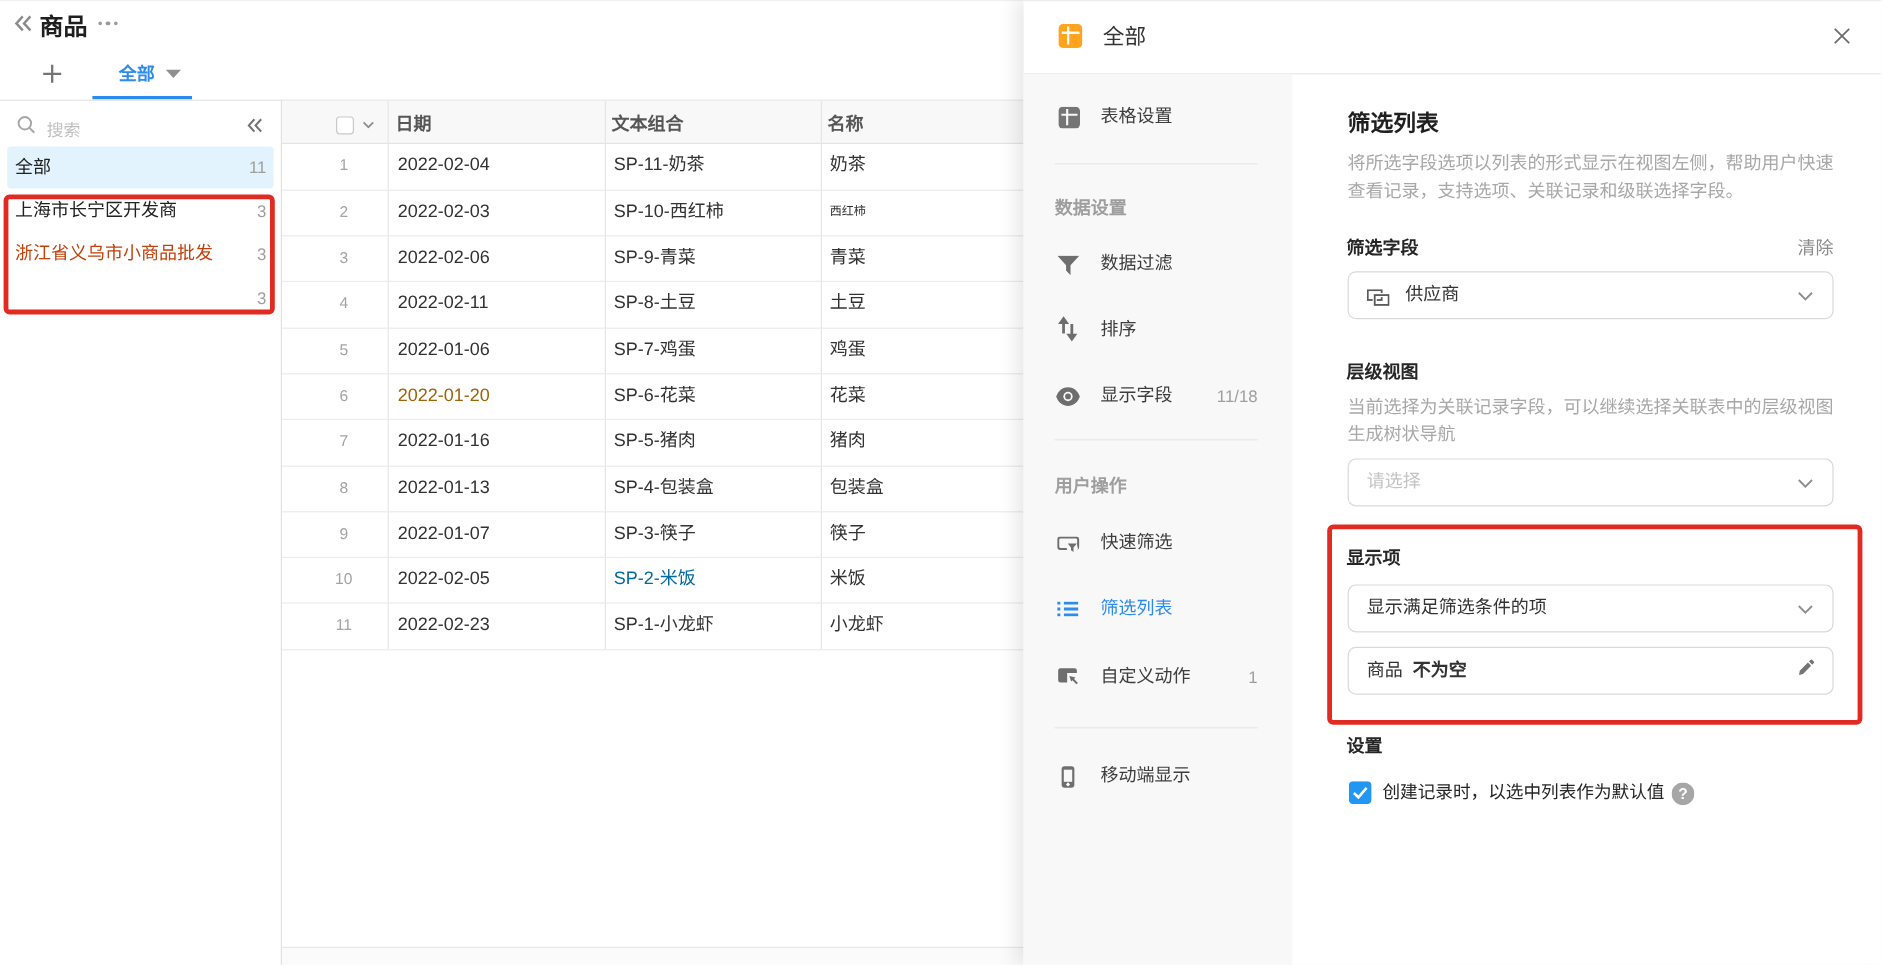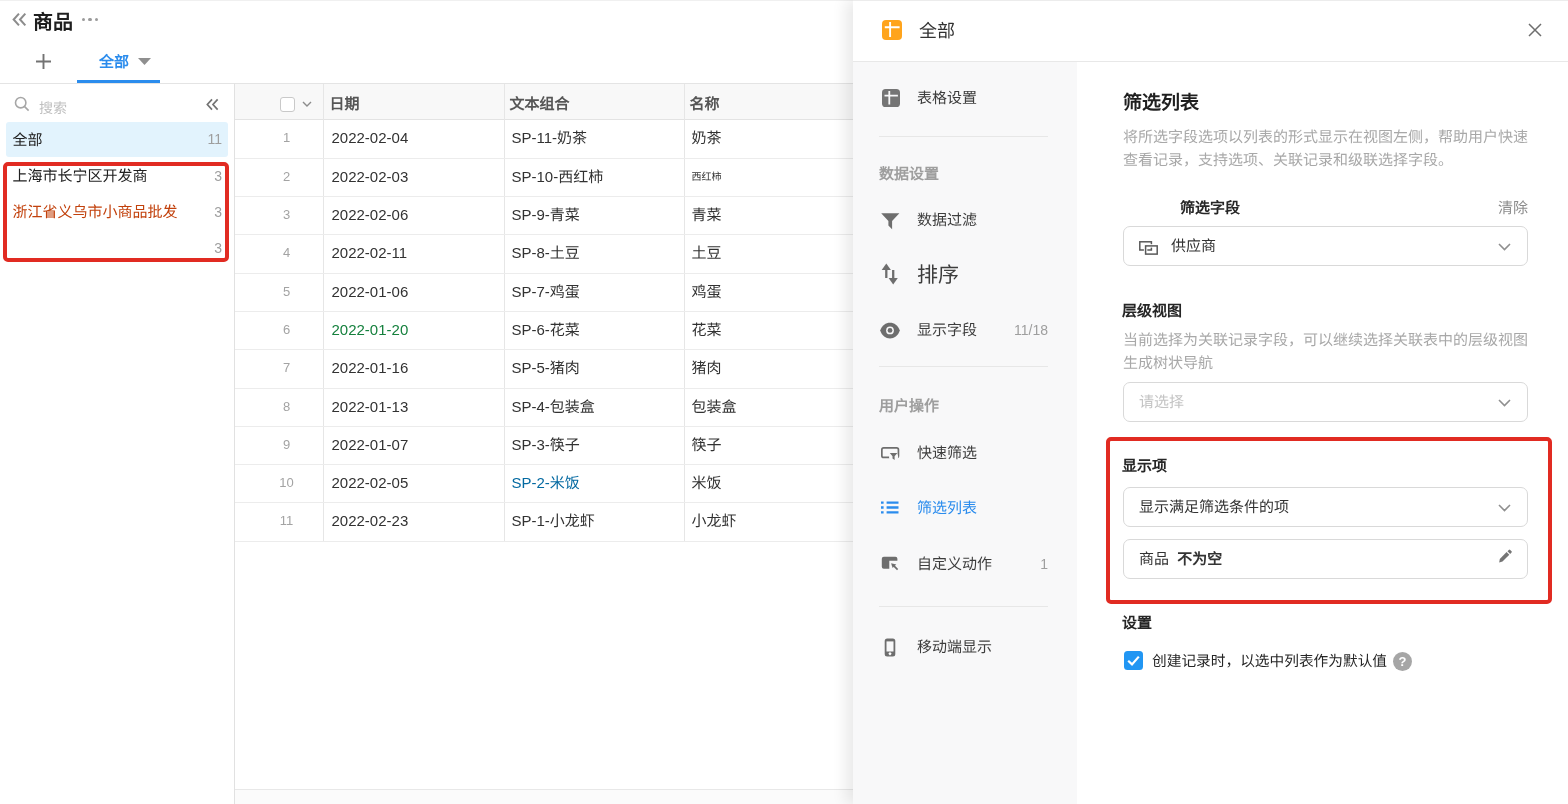--- a/index.html
+++ b/index.html
@@ -85,21 +85,21 @@
 <div class="abs" style="left:331.5px;top:234.3px;height:38.3px;line-height:38.3px;font-size:15px;color:#323232">2022-02-11</div>
 <div class="abs" style="left:511.5px;top:234.3px;height:38.3px;line-height:38.3px;font-size:15px;color:#323232">SP-8-土豆</div>
 <div class="abs" style="left:691.5px;top:234.3px;height:38.3px;line-height:38.3px;font-size:15px;color:#323232">土豆</div>
 <div class="abs" style="left:235px;top:272.6px;width:618px;height:1px;background:#ececec"></div>
 <div class="abs" style="left:240px;top:272.6px;width:93px;height:38.3px;line-height:38.3px;font-size:13px;color:#a3a3a3;text-align:center">5</div>
 <div class="abs" style="left:331.5px;top:272.6px;height:38.3px;line-height:38.3px;font-size:15px;color:#323232">2022-01-06</div>
 <div class="abs" style="left:511.5px;top:272.6px;height:38.3px;line-height:38.3px;font-size:15px;color:#323232">SP-7-鸡蛋</div>
 <div class="abs" style="left:691.5px;top:272.6px;height:38.3px;line-height:38.3px;font-size:15px;color:#323232">鸡蛋</div>
 <div class="abs" style="left:235px;top:310.9px;width:618px;height:1px;background:#ececec"></div>
 <div class="abs" style="left:240px;top:310.9px;width:93px;height:38.3px;line-height:38.3px;font-size:13px;color:#a3a3a3;text-align:center">6</div>
-<div class="abs" style="left:331.5px;top:310.9px;height:38.3px;line-height:38.3px;font-size:15px;color:#15803d">2022-01-20</div>
+<div class="abs" style="left:331.5px;top:310.9px;height:38.3px;line-height:38.3px;font-size:15px;color:#a16207">2022-01-20</div>
 <div class="abs" style="left:511.5px;top:310.9px;height:38.3px;line-height:38.3px;font-size:15px;color:#323232">SP-6-花菜</div>
 <div class="abs" style="left:691.5px;top:310.9px;height:38.3px;line-height:38.3px;font-size:15px;color:#323232">花菜</div>
 <div class="abs" style="left:235px;top:349.2px;width:618px;height:1px;background:#ececec"></div>
 <div class="abs" style="left:240px;top:349.2px;width:93px;height:38.3px;line-height:38.3px;font-size:13px;color:#a3a3a3;text-align:center">7</div>
 <div class="abs" style="left:331.5px;top:349.2px;height:38.3px;line-height:38.3px;font-size:15px;color:#323232">2022-01-16</div>
 <div class="abs" style="left:511.5px;top:349.2px;height:38.3px;line-height:38.3px;font-size:15px;color:#323232">SP-5-猪肉</div>
 <div class="abs" style="left:691.5px;top:349.2px;height:38.3px;line-height:38.3px;font-size:15px;color:#323232">猪肉</div>
 <div class="abs" style="left:235px;top:387.5px;width:618px;height:1px;background:#ececec"></div>
 <div class="abs" style="left:240px;top:387.5px;width:93px;height:38.3px;line-height:38.3px;font-size:13px;color:#a3a3a3;text-align:center">8</div>
 <div class="abs" style="left:331.5px;top:387.5px;height:38.3px;line-height:38.3px;font-size:15px;color:#323232">2022-01-13</div>
@@ -148,21 +148,21 @@
 <svg class="abs" style="left:881px;top:213px" width="19" height="17" viewBox="0 0 19 17">
       <path d="M0.2 0.2 H18.4 L11.1 8 V16.3 L7.4 12.5 V8 Z" fill="#6e6e6e"></path>
     </svg>
 <div class="abs" style="left:917px;top:211px;height:18px;line-height:18px;font-size:15px;color:#3d3d3d">数据过滤</div>
 <svg class="abs" style="left:881px;top:263px" width="18" height="22" viewBox="0 0 18 22">
       <path d="M5.3 5.5 V15" stroke="#6e6e6e" stroke-width="2.3" fill="none"></path>
       <path d="M5.3 0.5 L9.9 6.9 H0.7 Z" fill="#6e6e6e"></path>
       <path d="M12.2 7 V16.5" stroke="#6e6e6e" stroke-width="2.3" fill="none"></path>
       <path d="M12.2 21.5 L16.8 15.1 H7.6 Z" fill="#6e6e6e"></path>
     </svg>
-<div class="abs" style="left:917px;top:266px;height:18px;line-height:18px;font-size:21px;color:#3d3d3d">排序</div>
+<div class="abs" style="left:917px;top:266px;height:18px;line-height:18px;font-size:15px;color:#3d3d3d">排序</div>
 <svg class="abs" style="left:879.5px;top:322px" width="20" height="17" viewBox="0 0 20 17">
       <path d="M0.2 8.5 C3.4 -2 16.6 -2 19.8 8.5 C16.6 19 3.4 19 0.2 8.5 Z" fill="#6e6e6e"></path>
       <circle cx="10" cy="8.4" r="3.9" fill="#f8f8f9"></circle>
       <circle cx="10" cy="8.4" r="2.4" fill="#6e6e6e"></circle>
     </svg>
 <div class="abs" style="left:917px;top:321px;height:18px;line-height:18px;font-size:15px;color:#3d3d3d">显示字段</div>
 <div class="abs" style="left:988px;top:323px;width:60px;height:14px;line-height:14px;font-size:14px;color:#9e9e9e;text-align:right">11/18</div>
 <svg class="abs" style="left:881px;top:447px" width="19" height="15" viewBox="0 0 19 15">
       <rect x="0.85" y="0.85" width="16.6" height="9.6" rx="1.8" fill="none" stroke="#6e6e6e" stroke-width="1.7"></rect>
       <circle cx="12.6" cy="10" r="4.6" fill="#f8f8f9"></circle>
@@ -181,21 +181,21 @@
 <div class="abs" style="left:917px;top:555px;height:18px;line-height:18px;font-size:15px;color:#3d3d3d">自定义动作</div>
 <div class="abs" style="left:988px;top:557px;width:60px;height:14px;line-height:14px;font-size:14px;color:#9e9e9e;text-align:right">1</div>
 <svg class="abs" style="left:883.5px;top:638px" width="12" height="19" viewBox="0 0 12 19">
       <rect x="0.7" y="0.6" width="10.6" height="17.9" rx="2.5" fill="#6e6e6e"></rect>
       <rect x="2.5" y="3.4" width="7" height="10.1" fill="#f8f8f9"></rect>
       <path d="M6 13.9 L7.7 15.7 L6 17.5 L4.3 15.7 Z" fill="#fff"></path>
     </svg>
 <div class="abs" style="left:917px;top:638px;height:18px;line-height:18px;font-size:15px;color:#3d3d3d">移动端显示</div>
 <div class="abs" style="left:1123px;top:87px;font-size:19px;font-weight:bold;color:#1f1f1f">筛选列表</div>
 <div class="abs" style="left:1123px;top:124.5px;width:440px;font-size:15px;line-height:23px;color:#a8a8a8">将所选字段选项以列表的形式显示在视图左侧，帮助用户快速<br>查看记录，支持选项、关联记录和级联选择字段。</div>
-<div class="abs" style="left:1180px;top:200px;height:16px;line-height:16px;font-size:15px;font-weight:bold;color:#262626">筛选字段</div>
+<div class="abs" style="left:1122px;top:200px;height:16px;line-height:16px;font-size:15px;font-weight:bold;color:#262626">筛选字段</div>
 <div class="abs" style="left:1438px;top:200px;width:90px;height:15px;line-height:15px;font-size:15px;color:#8c8c8c;text-align:right">清除</div>
 <div class="abs" style="left:1123px;top:226px;width:405px;height:40px;border:1px solid #d9d9d9;border-radius:7px;background:#fff"></div>
 <svg class="abs" style="left:1138.5px;top:240.5px" width="19" height="14" viewBox="0 0 19 14">
       <rect x="0.8" y="0.8" width="11.6" height="8.2" fill="none" stroke="#595959" stroke-width="1.5"></rect>
       <rect x="6.6" y="4.9" width="11.6" height="8.2" fill="none" stroke="#fff" stroke-width="3.4"></rect>
       <rect x="6.6" y="4.9" width="11.6" height="8.2" fill="none" stroke="#595959" stroke-width="1.5"></rect>
     </svg>
 <div class="abs" style="left:1171px;top:226px;height:40px;line-height:40px;font-size:15px;color:#333">供应商</div>
 <svg class="abs" style="left:1498px;top:243px" width="13" height="8" viewBox="0 0 13 8" fill="none" stroke="#8f8f8f" stroke-width="1.6">
       <path d="M1 1 L6.5 6.5 L12 1"></path>

